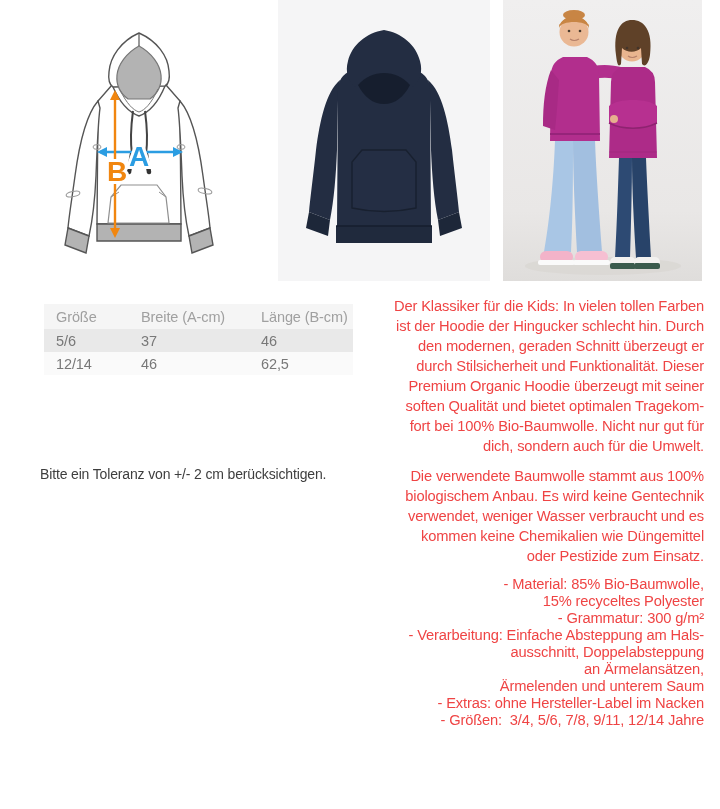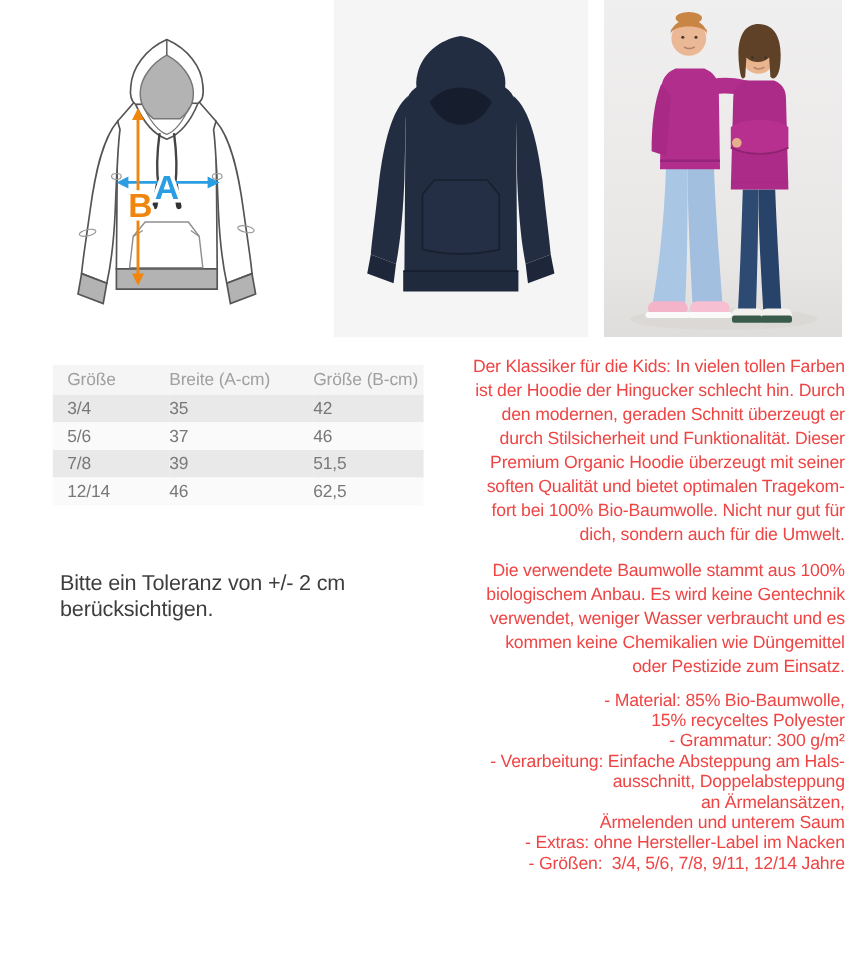--- a/index.html
+++ b/index.html
@@ -20,22 +20,22 @@
   }
   table.size-table th{
     background:#f5f5f5;color:#a0a0a0;font-weight:normal;text-align:left;
     height:25px;padding:0;
   }
   table.size-table td{color:#787878;height:23px;padding:0;}
   table.size-table .c1{padding-left:12px;}
   table.size-table tbody tr:nth-child(odd){background:#e9e9e9;}
   table.size-table tbody tr:nth-child(even){background:#fafafa;}
   .tolerance{
-    position:absolute;left:40px;top:466px;width:330px;margin:10px;
-    font-size:18px;color:#3e3e3e;letter-spacing:-0.15px;
+    position:absolute;left:40px;top:466px;width:330px;margin:0;
+    font-size:14px;color:#3e3e3e;letter-spacing:-0.15px;
   }
   
   .desc{position:absolute;left:377px;top:296px;width:343px;}
   .desc p{
     margin:0 16px 10px 0;white-space:pre;font-size:14.7px;line-height:20px;
     color:#ef4444;letter-spacing:-0.15px;text-align:right;
   }
   .desc p.specs{line-height:17px;}
 </style>
 </head>
@@ -175,38 +175,28 @@
 <table class="size-table">
   <colgroup>
       <col style="width:97px">
       <col style="width:120px">
       <col style="width:92px">
     </colgroup>
   <thead>
     <tr>
       <th class="c1">Größe</th>
       <th>Breite (A-cm)</th>
-      <th>Größe (B-cm)</th>
+      <th>Länge (B-cm)</th>
     </tr>
   </thead>
   <tbody>
     <tr>
-      <td class="c1">3/4</td>
-      <td>35</td>
-      <td>42</td>
-    </tr>
-    <tr>
       <td class="c1">5/6</td>
       <td>37</td>
       <td>46</td>
-    </tr>
-    <tr>
-      <td class="c1">7/8</td>
-      <td>39</td>
-      <td>51,5</td>
     </tr>
     <tr>
       <td class="c1">12/14</td>
       <td>46</td>
       <td>62,5</td>
     </tr>
   </tbody>
 </table>
 
 <p class="tolerance">Bitte ein Toleranz von +/- 2 cm berücksichtigen.</p>

